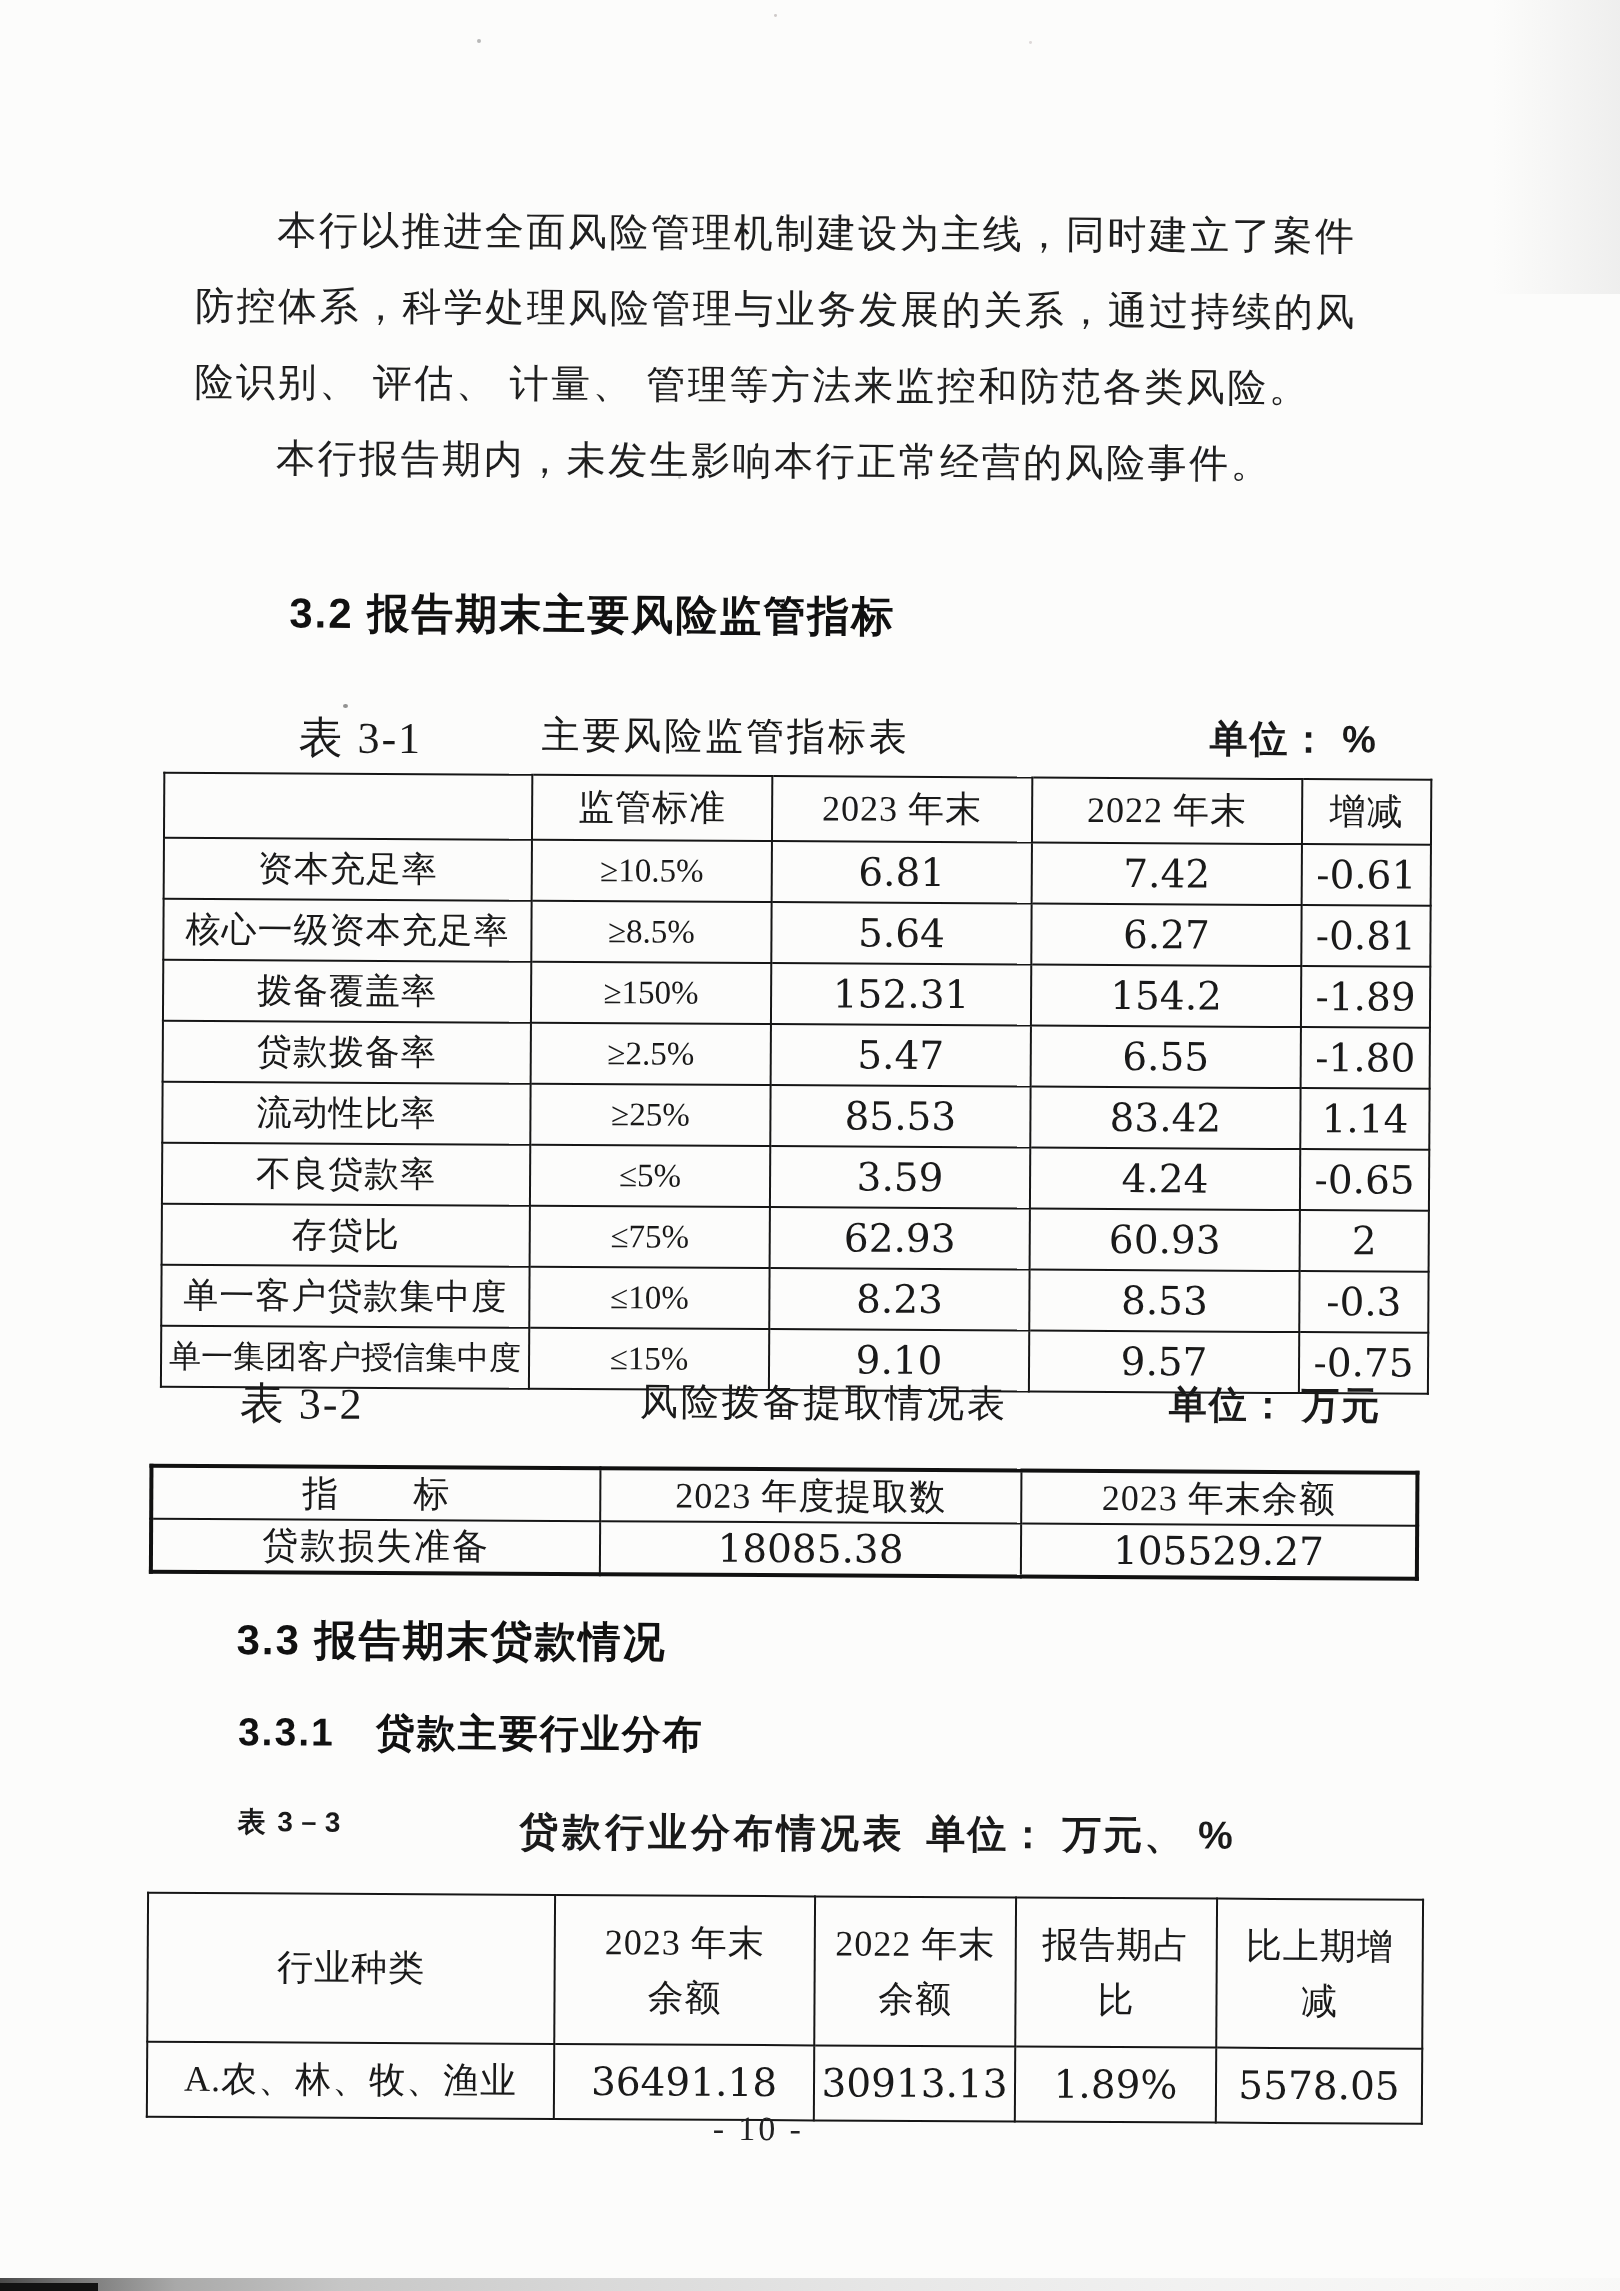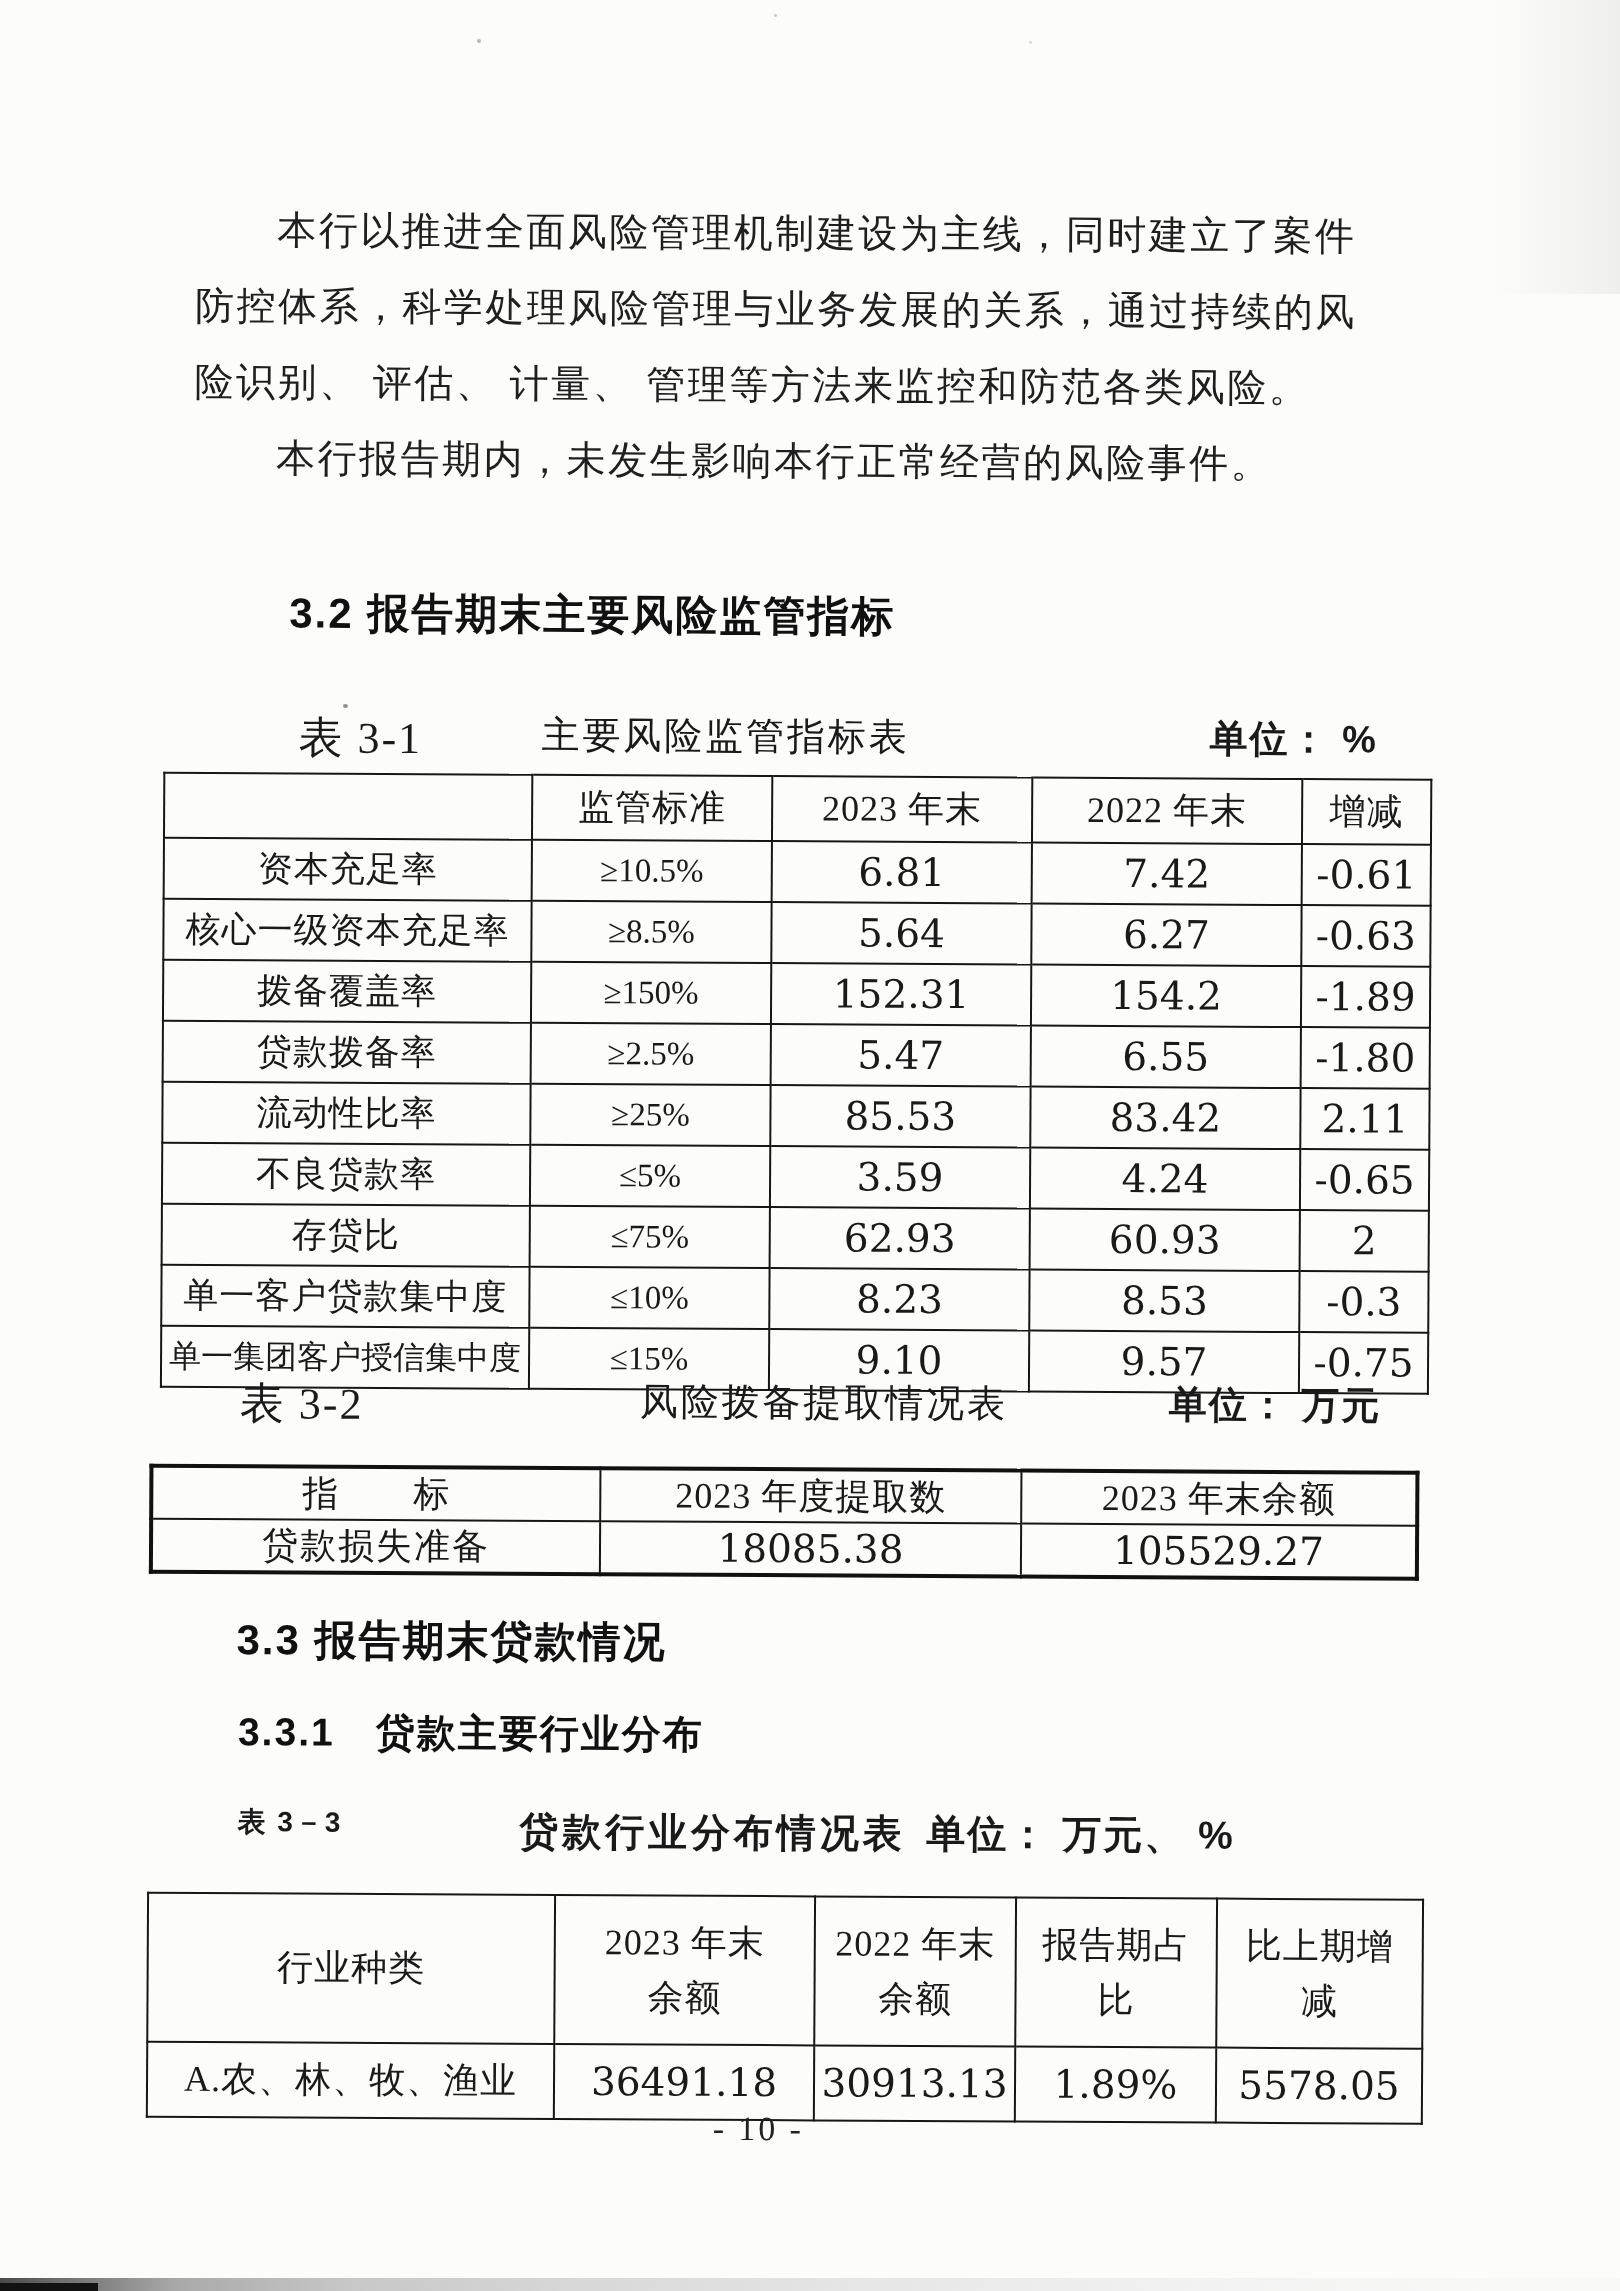--- a/index.html
+++ b/index.html
@@ -127,42 +127,42 @@
         <td class="c-std">≥10.5%</td>
         <td class="c-num">6.81</td>
         <td class="c-num">7.42</td>
         <td class="c-num">-0.61</td>
       </tr>
       <tr>
         <td class="c-name">核心一级资本充足率</td>
         <td class="c-std">≥8.5%</td>
         <td class="c-num">5.64</td>
         <td class="c-num">6.27</td>
-        <td class="c-num">-0.63</td>
+        <td class="c-num">-0.81</td>
       </tr>
       <tr>
         <td class="c-name">拨备覆盖率</td>
         <td class="c-std">≥150%</td>
         <td class="c-num">152.31</td>
         <td class="c-num">154.2</td>
         <td class="c-num">-1.89</td>
       </tr>
       <tr>
         <td class="c-name">贷款拨备率</td>
         <td class="c-std">≥2.5%</td>
         <td class="c-num">5.47</td>
         <td class="c-num">6.55</td>
         <td class="c-num">-1.80</td>
       </tr>
       <tr>
         <td class="c-name">流动性比率</td>
         <td class="c-std">≥25%</td>
         <td class="c-num">85.53</td>
         <td class="c-num">83.42</td>
-        <td class="c-num">2.11</td>
+        <td class="c-num">1.14</td>
       </tr>
       <tr>
         <td class="c-name">不良贷款率</td>
         <td class="c-std">≤5%</td>
         <td class="c-num">3.59</td>
         <td class="c-num">4.24</td>
         <td class="c-num">-0.65</td>
       </tr>
       <tr>
         <td class="c-name">存贷比</td>

